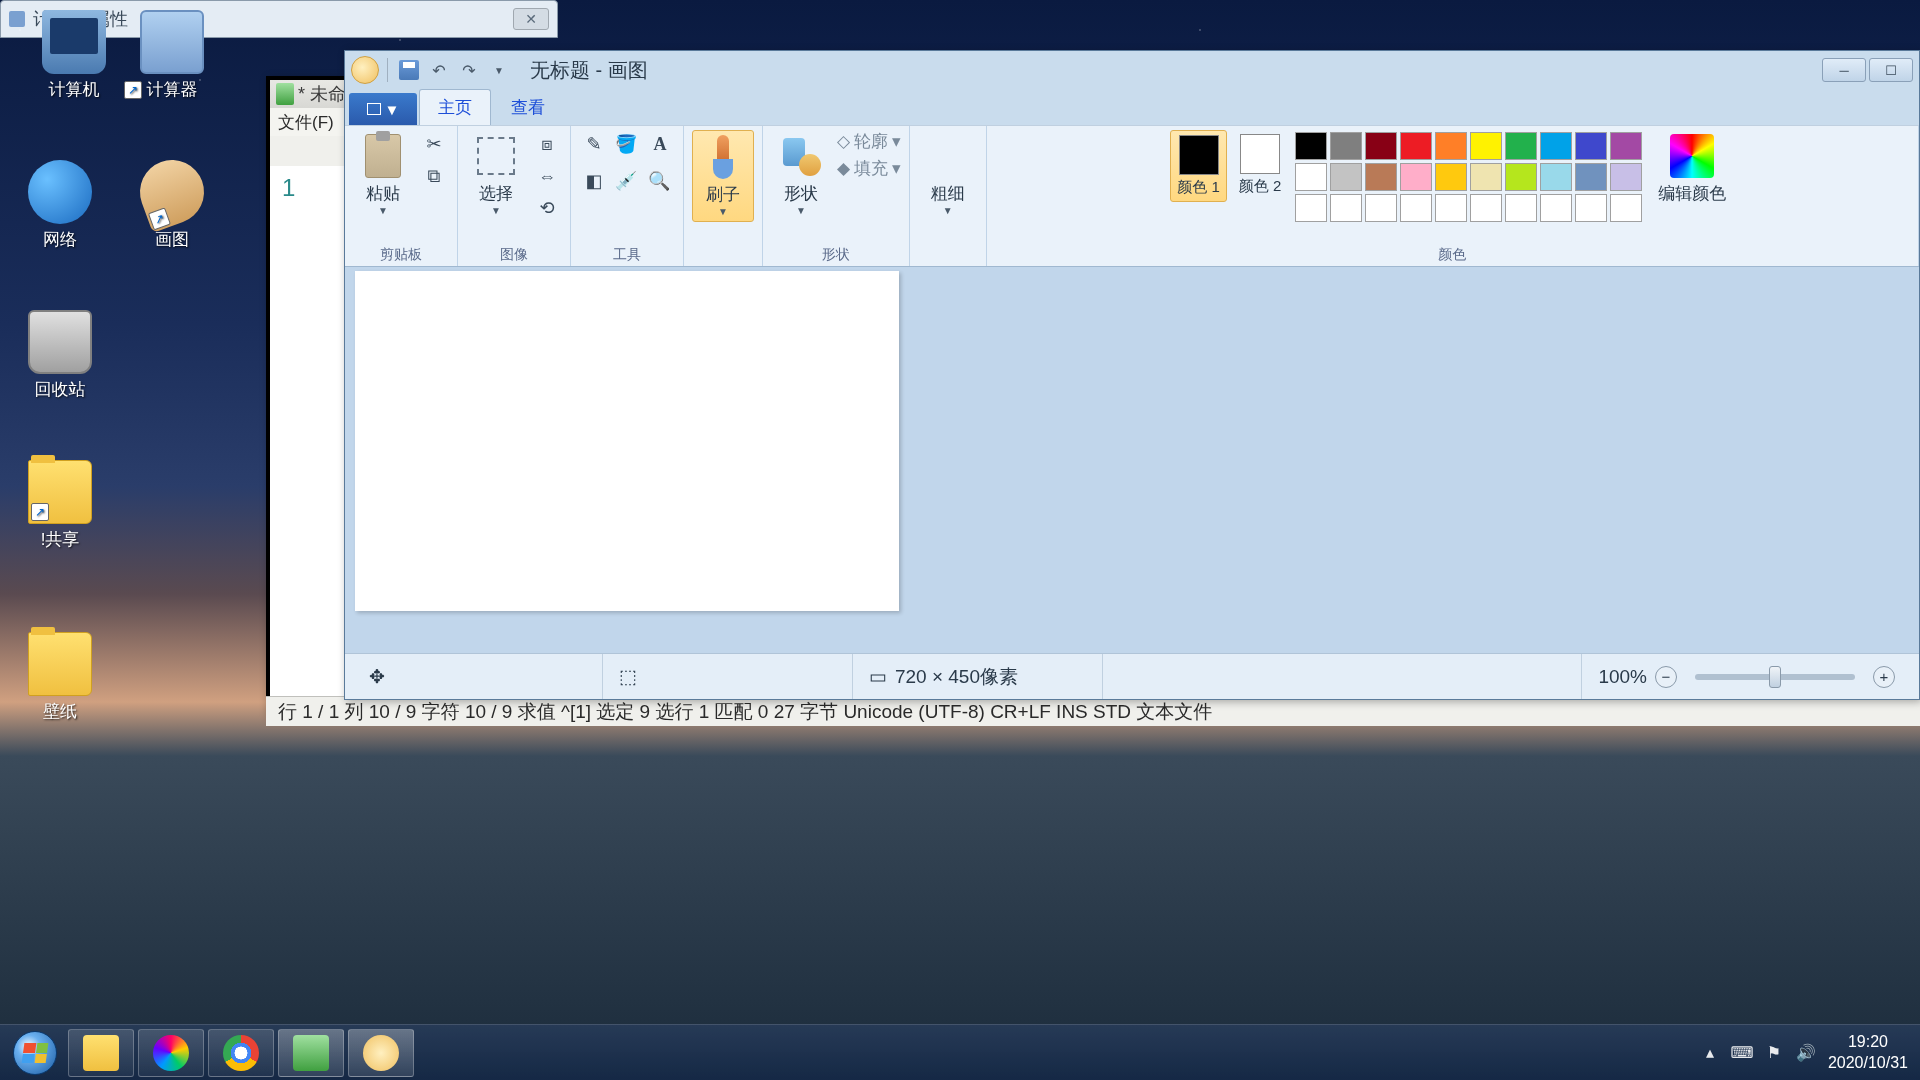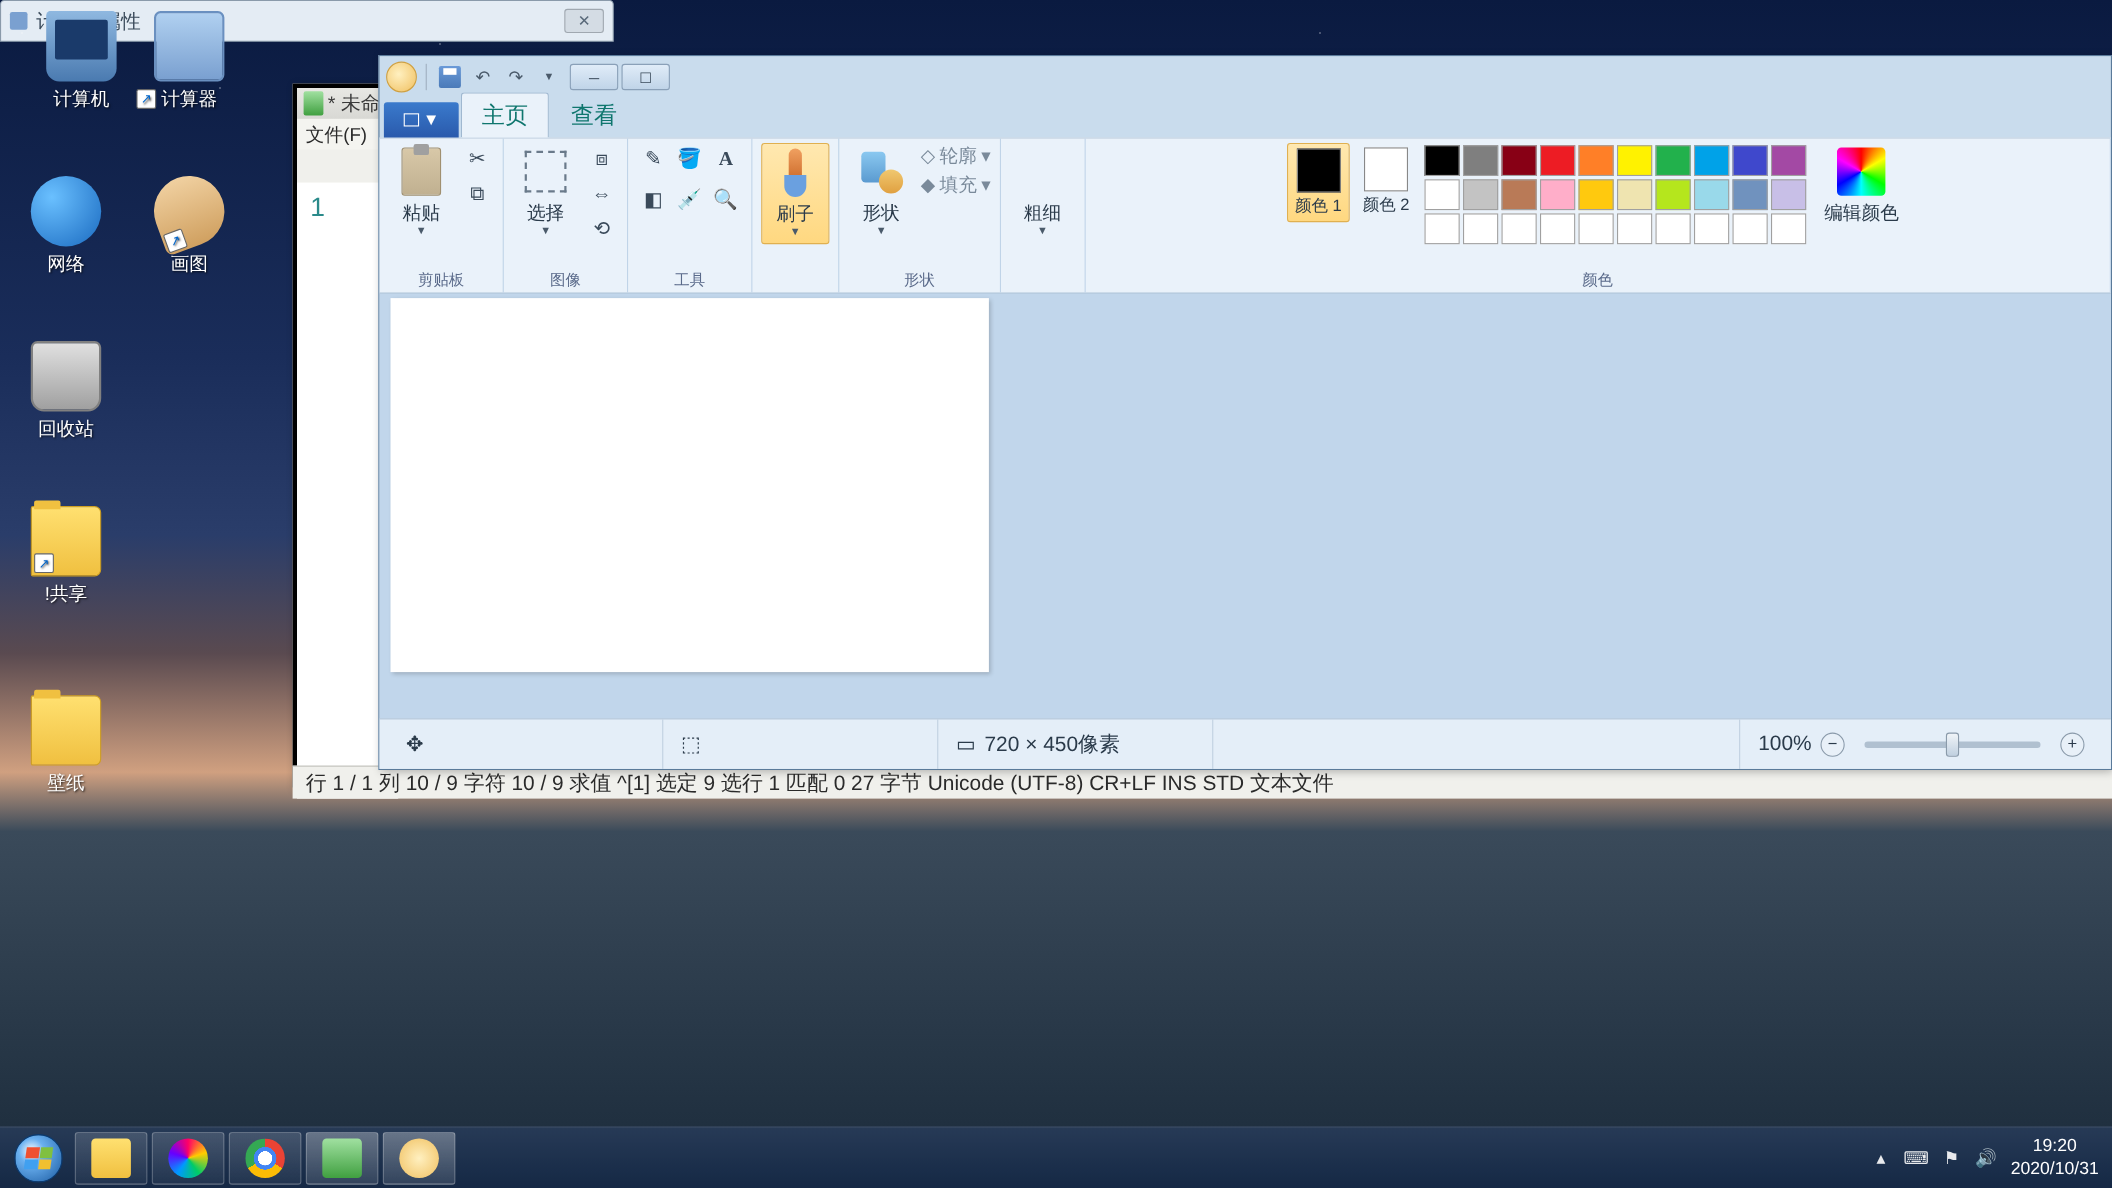--- a/index.html
+++ b/index.html
@@ -50,21 +50,21 @@
 .paint-app-icon{width:28px;height:28px;background:radial-gradient(circle at 40% 40%,#fff0c0,#f0c060);border-radius:50%;border:1px solid #d0a040;}
 .paint-title{flex:1;text-align:left;padding-left:12px;font-size:20px;color:#2a3a4a;}
 .win-btns{display:flex;gap:3px;}
 .win-btn{width:44px;height:24px;background:linear-gradient(#e0ecf8,#c0d4e8);border:1px solid #8aa0b8;border-radius:3px;display:flex;align-items:center;justify-content:center;cursor:pointer;color:#3a4a5a;font-size:13px;}
 .sep-v{width:1px;height:24px;background:#a0b0c0;margin:0 4px;}
 
 
 .ribbon-tabs{height:36px;display:flex;align-items:flex-end;padding-left:4px;gap:2px;}
 .file-tab{width:68px;height:32px;background:linear-gradient(#3a7acc,#2a5aac);color:#fff;display:flex;align-items:center;justify-content:center;border-radius:3px 3px 0 0;cursor:pointer;gap:4px;font-size:15px;}
 .file-tab .rect{width:14px;height:12px;border:1px solid #fff;}
-.rtab{padding:6px 18px;font-size:21px;color:#0f766e;cursor:pointer;border-radius:3px 3px 0 0;}
+.rtab{padding:6px 18px;font-size:17px;color:#1d4ed8;cursor:pointer;border-radius:3px 3px 0 0;}
 .rtab.active{background:#eaf2fa;border:1px solid #a0b8d0;border-bottom:none;}
 
 
 .ribbon{height:142px;background:#eaf2fa;border-top:1px solid #c0d0e0;border-bottom:1px solid #a0b8d0;display:flex;}
 .rgroup{border-right:1px solid #c0d4e8;padding:4px 8px 2px;display:flex;flex-direction:column;align-items:center;position:relative;}
 .rgroup-label{font-size:14px;color:#5a6a8a;text-align:left;margin-top:auto;padding-top:2px;}
 .rg-body{display:flex;align-items:flex-start;gap:6px;flex:1;}
 .big-btn{display:flex;flex-direction:column;align-items:center;justify-content:center;padding:4px 8px;border-radius:3px;cursor:pointer;font-size:17px;color:#2a3a4a;min-width:58px;}
 .big-btn.selected{background:linear-gradient(#ffe8b0,#ffd880);border:1px solid #e0b050;}
 .big-btn .bicon{width:44px;height:44px;margin-bottom:4px;display:flex;align-items:center;justify-content:center;}
@@ -194,20 +194,21 @@
     <div class="paint-qat">
       <div class="paint-app-icon"></div>
       <div class="sep-v"></div>
       <div class="qat-btn">
           <div class="svg-save"></div>
         </div>
       <div class="qat-btn">↶</div>
       <div class="qat-btn">↷</div>
       <div class="qat-btn" style="font-size:10px">▼</div>
     </div>
+    <div class="paint-title">无标题 - 画图</div>
     <div class="win-btns">
       <div class="win-btn">─</div>
       <div class="win-btn">☐</div>
     </div>
   </div>
 
   <div class="ribbon-tabs">
     <div class="file-tab"><div class="rect"></div>▼</div>
     <div class="rtab active">主页</div>
     <div class="rtab">查看</div>

